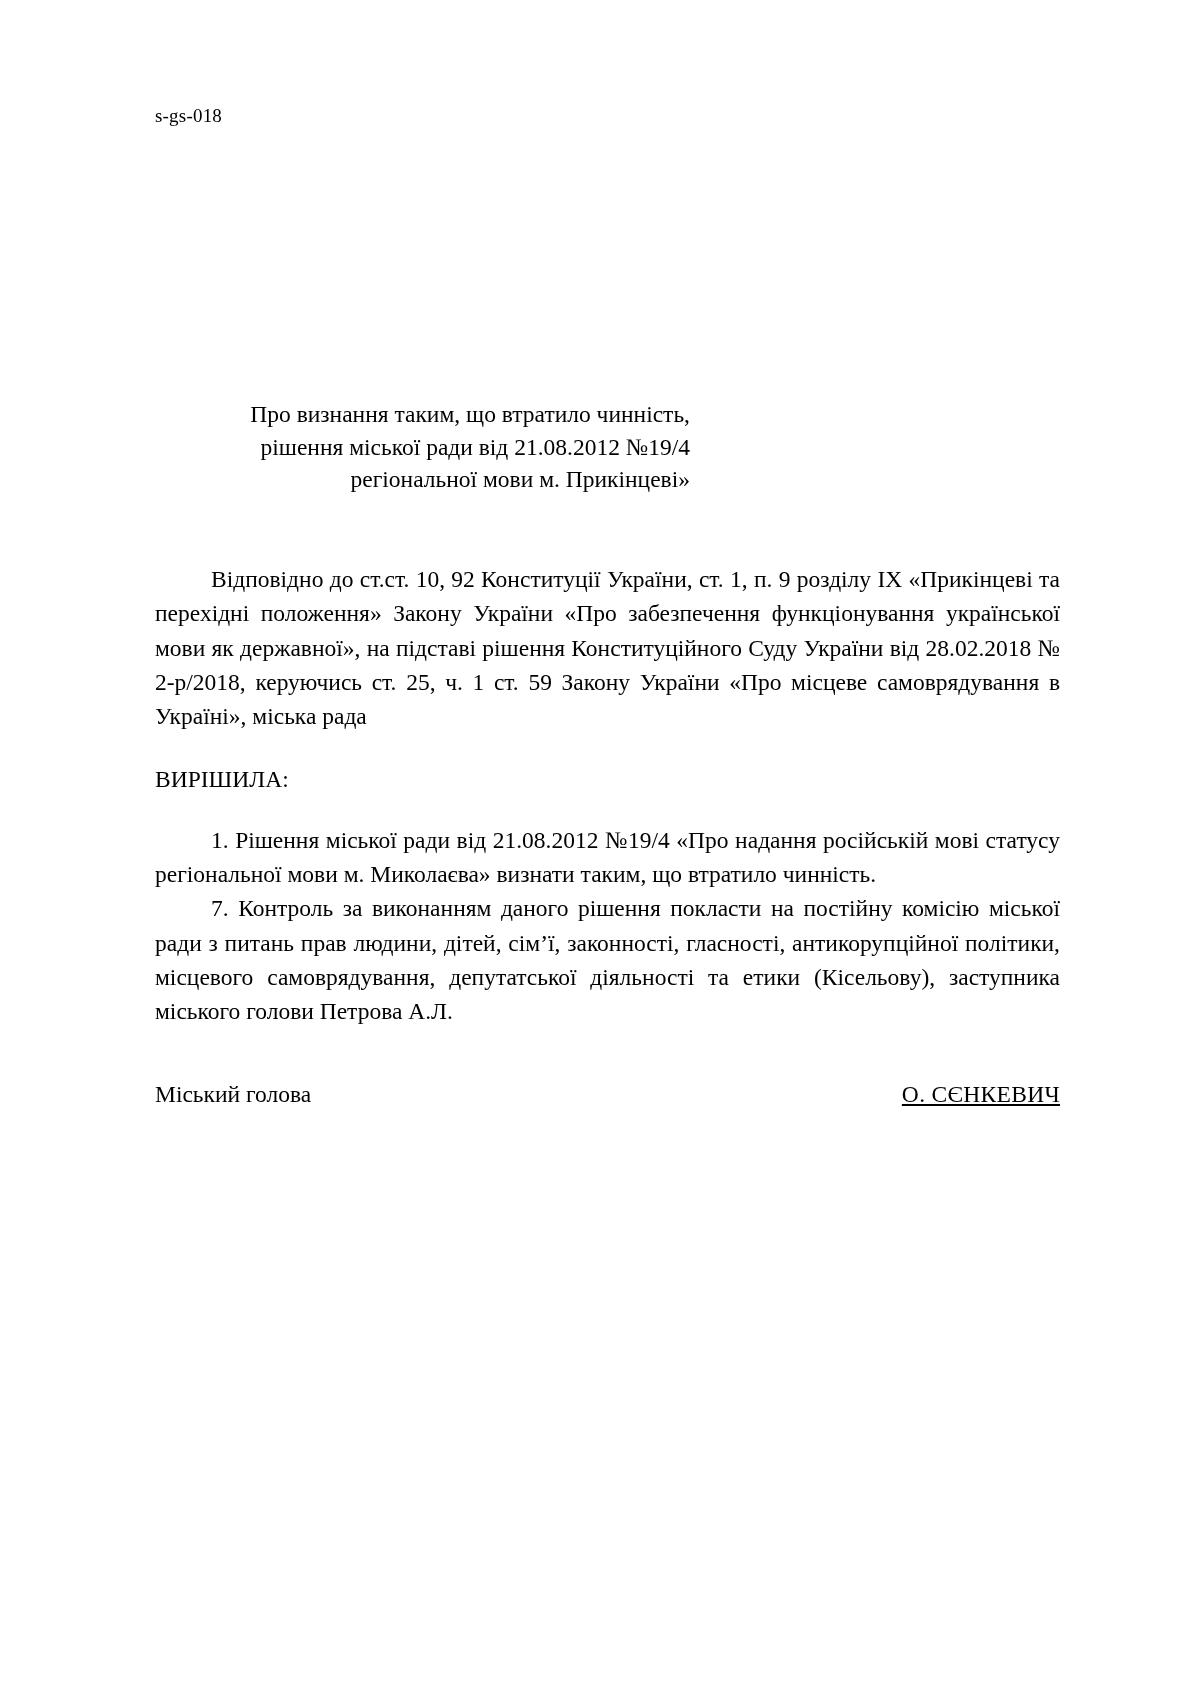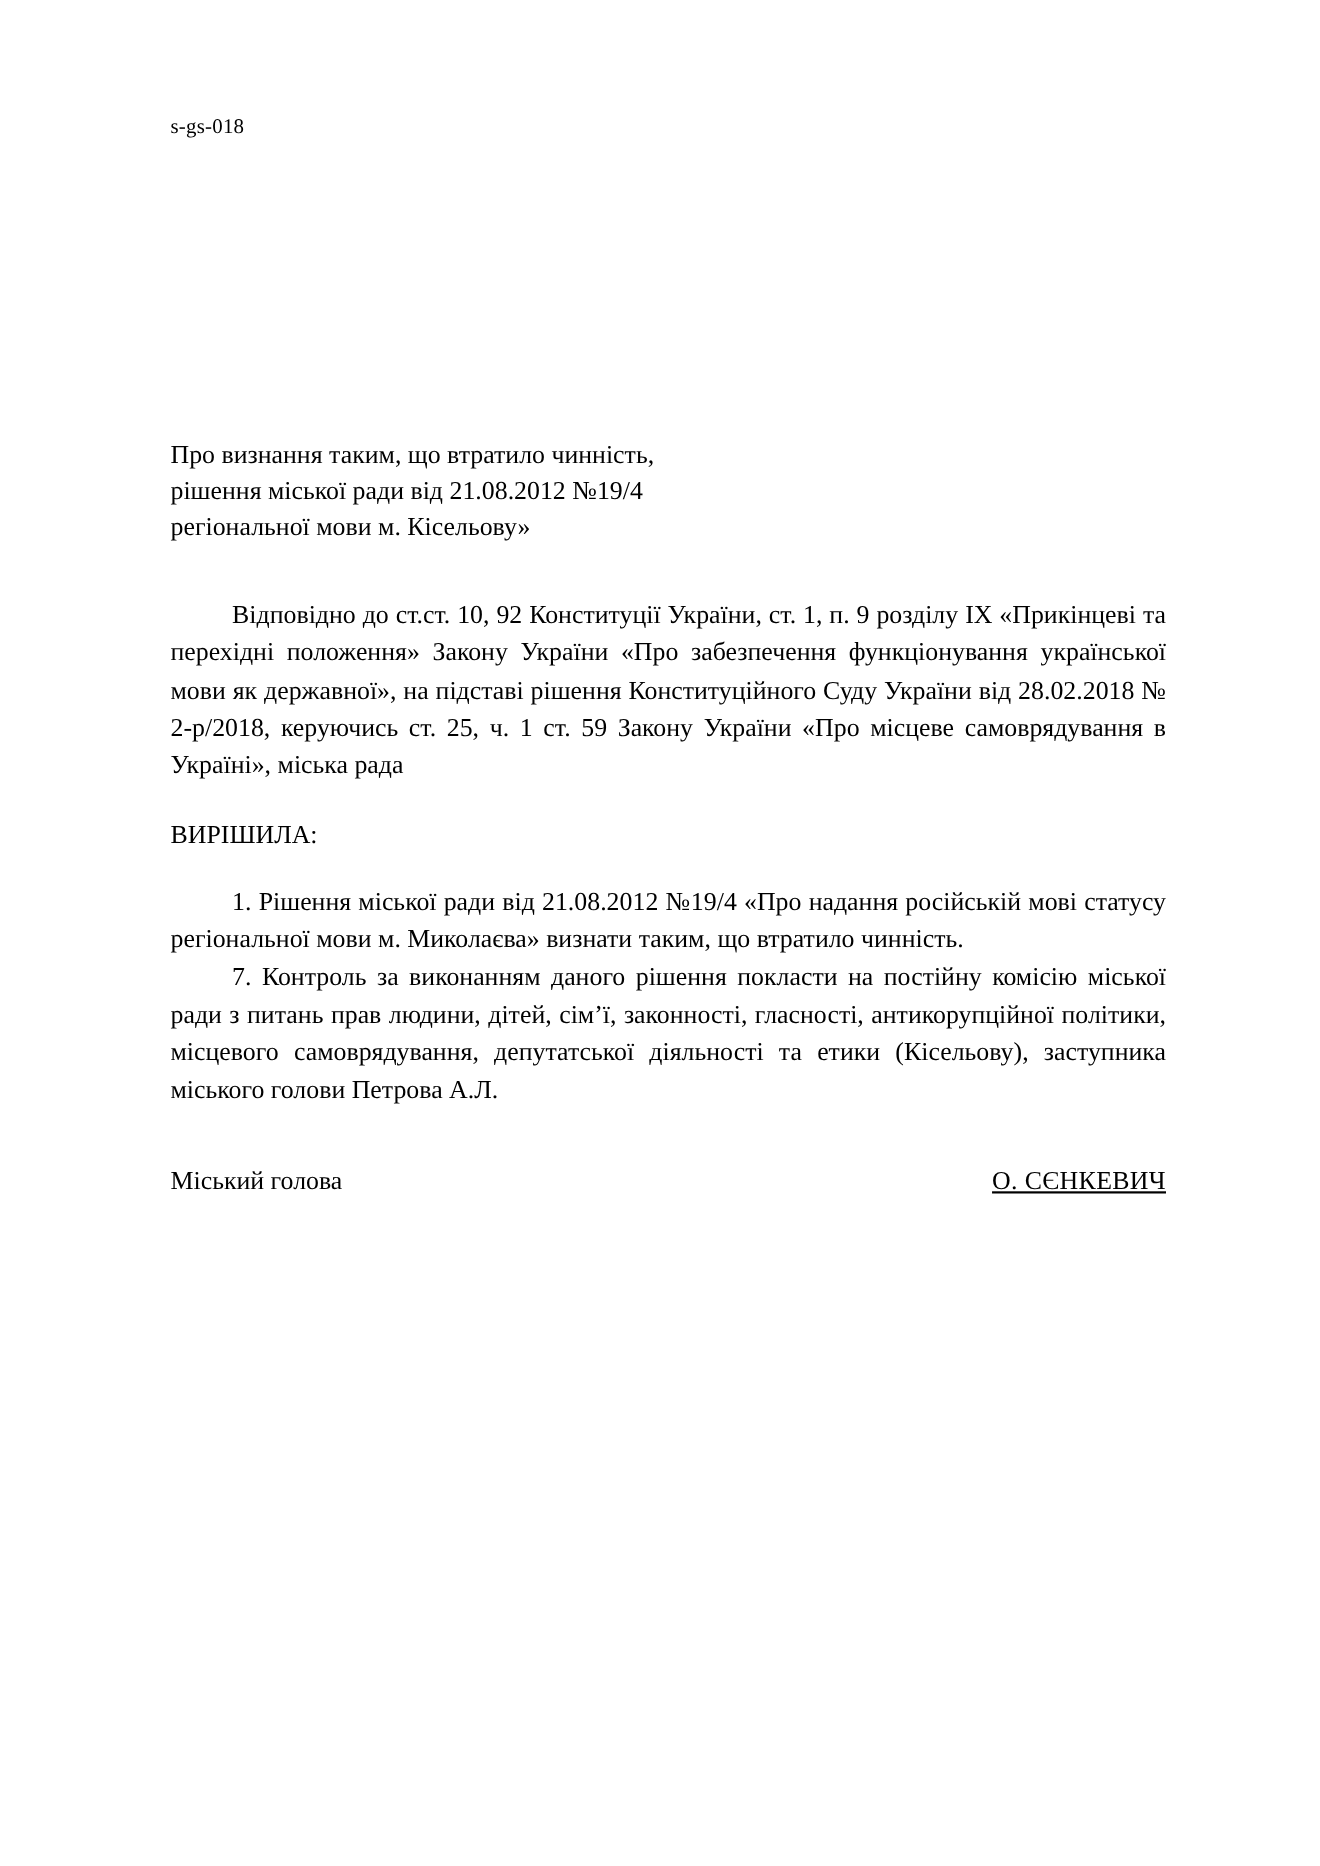--- a/index.html
+++ b/index.html
@@ -35,28 +35,29 @@
     width: 905px;
   }
   .title-block {
     font-size: 23.5px;
     line-height: 1.39;
     width: 535px;
   }
   .title-line {
     display: block;
     white-space: nowrap;
+    text-align: right;
   }
   .title-line.justify {
     display: flex;
     justify-content: space-between;
     white-space: normal;
   }
   .body-block {
-    margin-top: 46px;
+    margin-top: 66px;
     font-size: 23.5px;
     line-height: 1.46;
     text-align: justify;
     text-justify: inter-word;
   }
   .para {
     margin: 0;
     text-indent: 56px;
     text-align: justify;
   }
@@ -88,21 +89,21 @@
 
 <div class="page">
 
   <div class="doc-code">s-gs-018</div>
 
   <div class="content">
 
     <div class="title-block">
       <span class="title-line">Про визнання таким, що втратило чинність,</span>
       <span class="title-line">рішення міської ради від 21.08.2012 №19/4</span>
-      <span class="title-line">регіональної мови м. Кісельову»</span>
+      <span class="title-line">регіональної мови м. Прикінцеві»</span>
     </div>
 
     <div class="body-block">
 
       <p class="para">Відповідно до ст.ст. 10, 92 Конституції України, ст. 1, п. 9 розділу IX «Прикінцеві та перехідні положення» Закону України «Про забезпечення функціонування української мови як державної», на підставі рішення Конституційного Суду України від 28.02.2018 № 2-р/2018,  керуючись ст. 25, ч. 1 ст. 59 Закону України «Про місцеве самоврядування в Україні», міська рада</p>
 
       <p class="decision-word">ВИРІШИЛА:</p>
 
       <div class="items">
         <p class="para">1. Рішення міської ради від 21.08.2012 №19/4 «Про надання російській мові статусу регіональної мови м. Миколаєва» визнати таким, що втратило чинність.</p>

